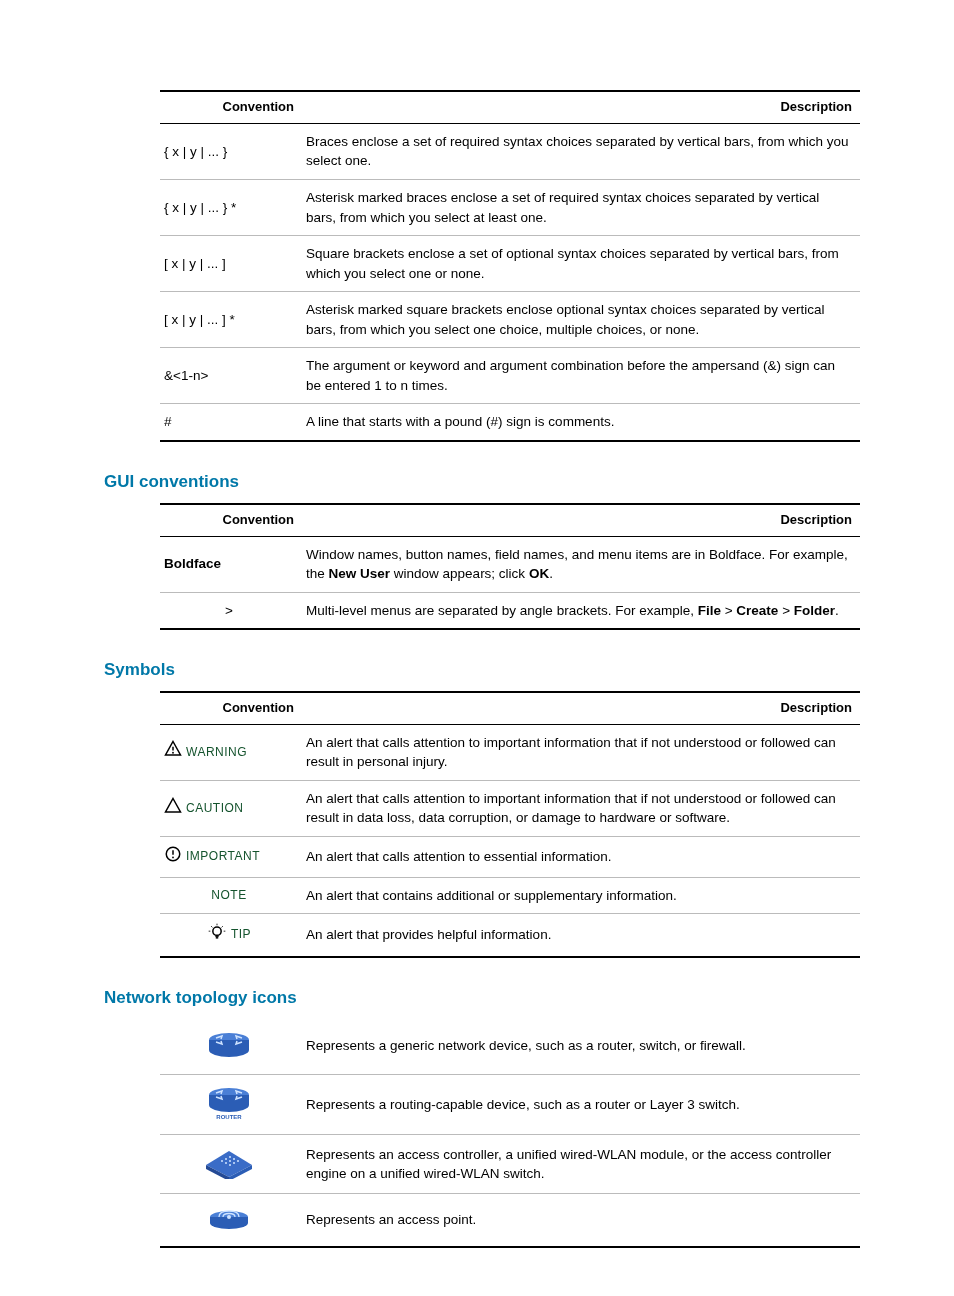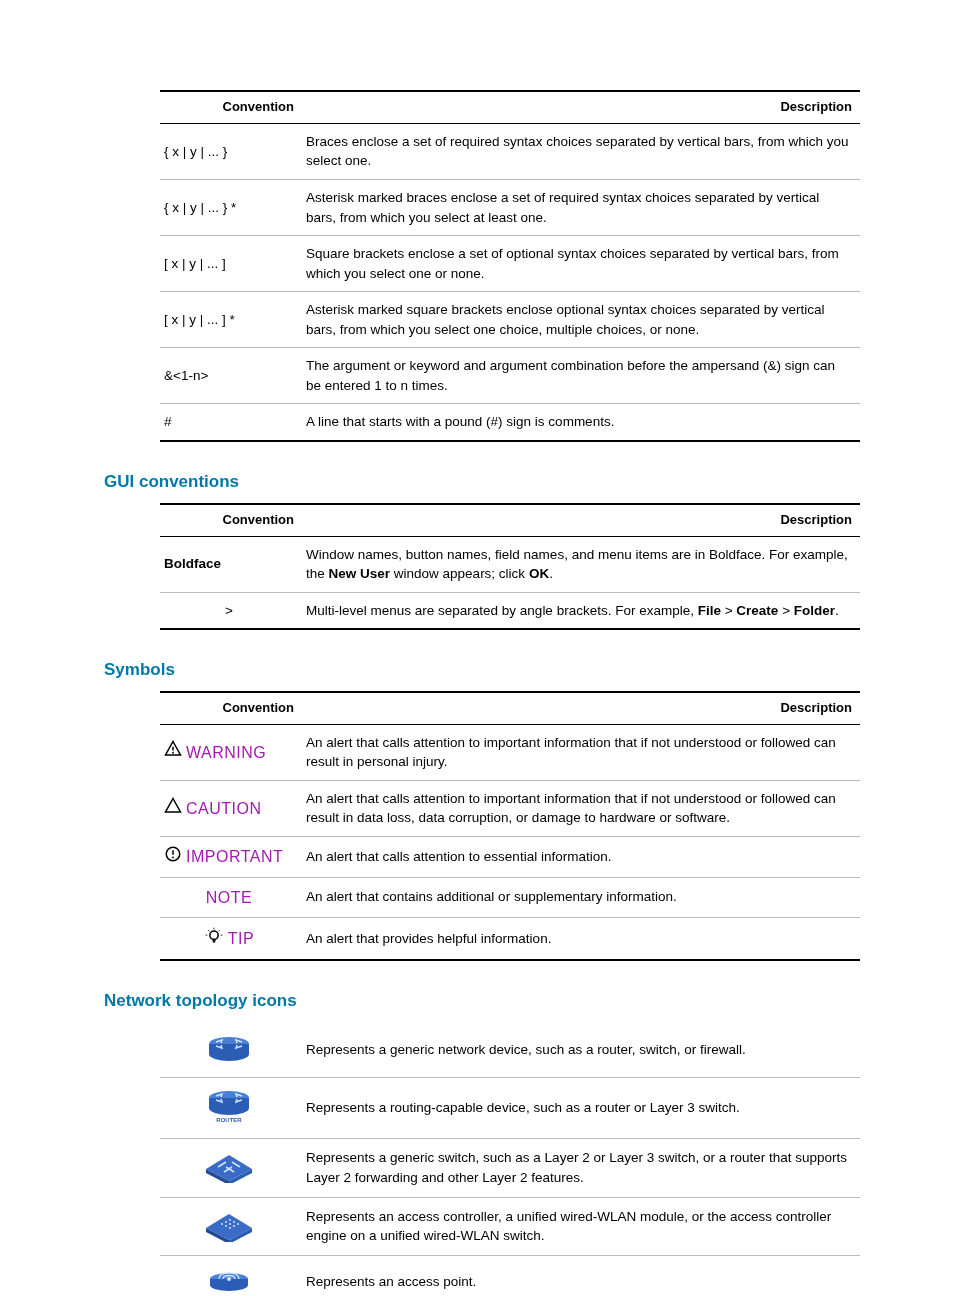--- a/index.html
+++ b/index.html
@@ -36,22 +36,22 @@
   .tbl td {
     padding: 8px 8px 8px 4px;
     border-bottom: 1px solid #bbb;
     vertical-align: middle;
   }
   .tbl tr:last-child td { border-bottom: 2px solid #000; }
   .tbl td:first-child, .tbl th:first-child { width: 130px; }
   .convcell { font-family: Arial, Helvetica, sans-serif; margin-top: 32px; }
   .bold { font-weight: bold; }
   .sym-label {
-    color: #a21caf;
-    font-size: 16px;
+    color: #14532d;
+    font-size: 12px;
     letter-spacing: 0.5px;
     vertical-align: middle;
     margin-top: 8px;
   }
   .sym-icon {
     display: inline-block;
     vertical-align: middle;
     margin-right: 4px;
   }
   .devicon {
@@ -213,33 +213,20 @@
           <svg width="46" height="38" viewBox="0 0 46 38">
               <ellipse cx="23" cy="22" rx="20" ry="7" fill="#2b5db5"></ellipse>
               <ellipse cx="23" cy="12" rx="20" ry="7" fill="#4a7fd6"></ellipse>
               <rect x="3" y="12" width="40" height="10" fill="#2b5db5"></rect>
               <path d="M10 10 l6 -2 l-1 3 M36 10 l-6 -2 l1 3 M10 14 l6 2 l-1 -3 M36 14 l-6 2 l1 -3" stroke="#cfe3ff" stroke-width="1.5" fill="none"></path>
               <text x="23" y="36" text-anchor="middle" font-size="6" fill="#2b5db5" font-weight="bold">ROUTER</text>
             </svg>
         </span>
       </td>
       <td>Represents a routing-capable device, such as a router or Layer 3 switch.</td>
-    </tr>
-    <tr>
-      <td class="iconcell">
-        <span class="devicon">
-          <svg width="50" height="36" viewBox="0 0 50 36">
-              <path d="M2 22 L25 8 L48 22 L25 34 Z" fill="#3a6cc7"></path>
-              <path d="M2 22 L2 26 L25 38 L25 34 Z" fill="#244a95"></path>
-              <path d="M48 22 L48 26 L25 38 L25 34 Z" fill="#2b5db5"></path>
-              <path d="M14 20 l8 -5 M36 20 l-8 -5 M20 25 l8 -5 M30 25 l-8 -5" stroke="#cfe3ff" stroke-width="1.5"></path>
-            </svg>
-        </span>
-      </td>
-      <td>Represents a generic switch, such as a Layer 2 or Layer 3 switch, or a router that supports Layer 2 forwarding and other Layer 2 features.</td>
     </tr>
     <tr>
       <td class="iconcell">
         <span class="devicon">
           <svg width="50" height="36" viewBox="0 0 50 36">
               <path d="M2 22 L25 8 L48 22 L25 34 Z" fill="#3a6cc7"></path>
               <path d="M2 22 L2 26 L25 38 L25 34 Z" fill="#244a95"></path>
               <path d="M48 22 L48 26 L25 38 L25 34 Z" fill="#2b5db5"></path>
             <g fill="#cfe3ff">
                 <circle cx="18" cy="18" r="1"></circle>

